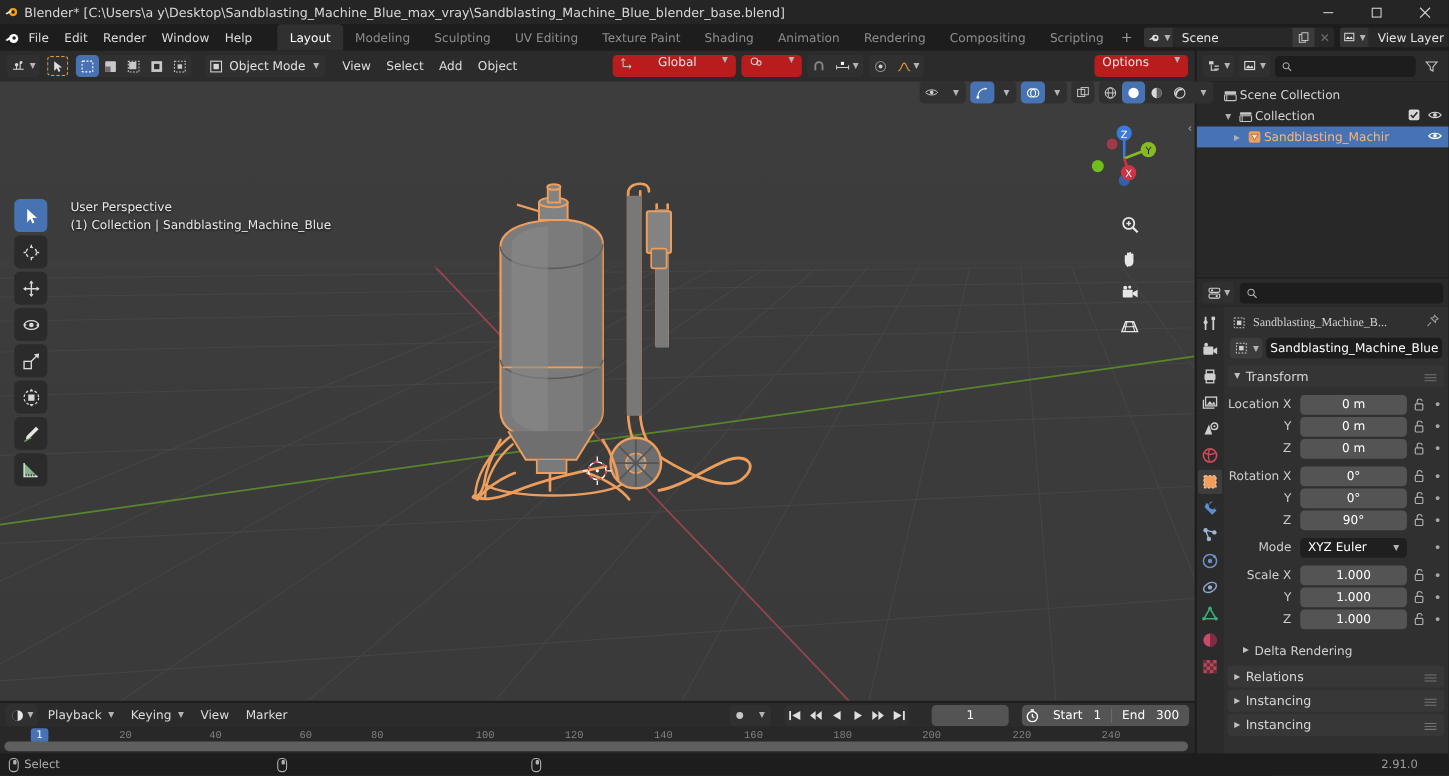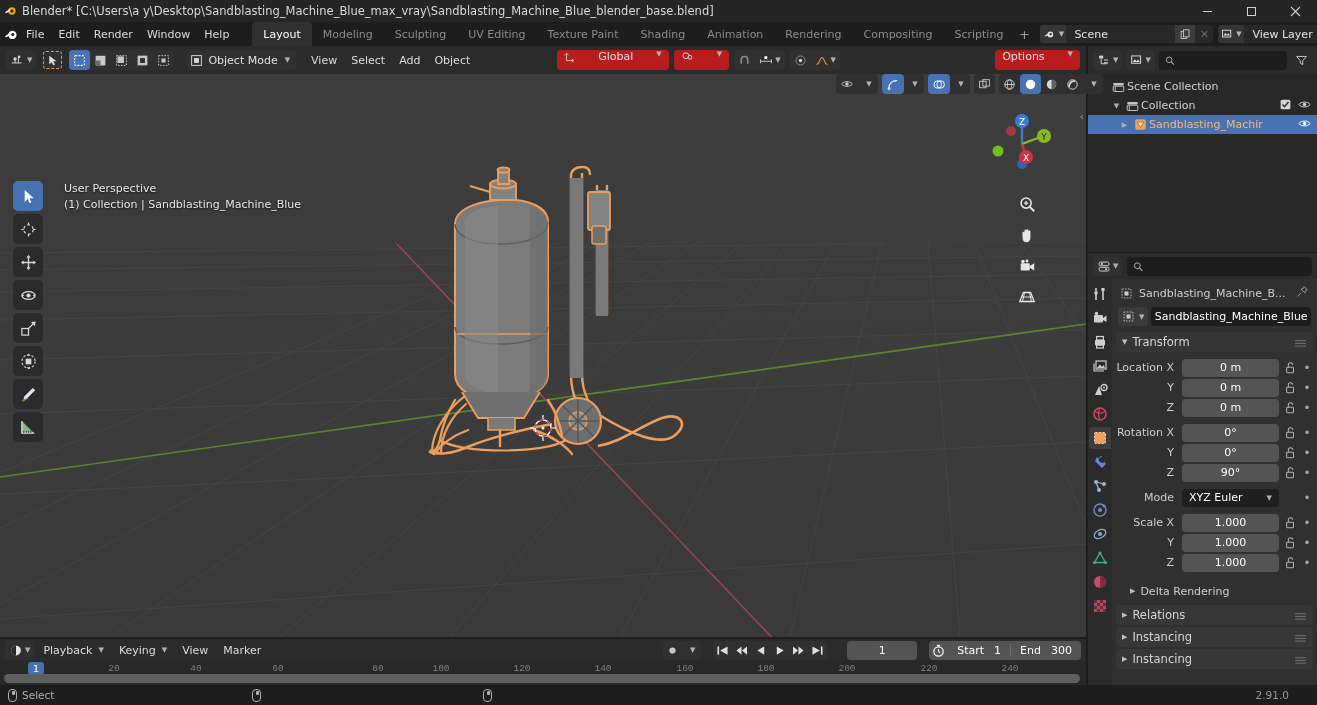--- a/index.html
+++ b/index.html
@@ -128,21 +128,21 @@
   .props-tabs {
     position:absolute; left:1088px; top:279px; width:24px; height:410px;
     background:#2b2b2b; display:flex; flex-direction:column; align-items:center; padding-top:4px; gap:2px;
   }
   .ptab { width:22px; height:22px; display:flex; align-items:center; justify-content:center; border-radius:3px 0 0 3px; }
   .ptab.active { background:#3d3d3d; }
   .props-body {
     position:absolute; left:1112px; top:279px; width:205px; height:410px;
     background:#303030; padding:4px 0 0 0; overflow:hidden;
   }
-  .breadcrumb { display:flex; align-items:center; gap:6px; height:20px; padding:0 8px; font-size:11px; color:#cfcfcf;}
+  .breadcrumb { display:flex; align-items:center; gap:6px; height:20px; padding:0 8px; font-size:11px; color:#cfcfcf;font-family:Liberation Serif, serif;}
   .id-row { display:flex; align-items:center; gap:3px; margin:4px 6px 6px 6px; height:19px; }
   .id-row .idsel { display:flex; align-items:center; gap:2px; background:#3c3c3c; border-radius:4px; height:19px; padding:0 4px; }
   .id-row .idfield { flex:1; background:#1d1d1d; border-radius:4px; height:19px; display:flex; align-items:center; justify-content:center; font-size:11px; color:#ffffff;}
   .panel-hdr {
     display:flex; align-items:center; gap:5px; height:20px; padding:0 6px;
     font-size:11.5px; color:#d6d6d6; background:#353535; border-radius:4px; margin:2px 4px;
   }
   .panel-hdr.closed { background:#373737; }
   .tri { font-size:7px; color:#c0c0c0; }
   .grip { margin-left:auto; width:13px; height:9px; opacity:.3; }
@@ -1193,21 +1193,21 @@
         <span>End</span>
         <span>300</span>
       </div>
     </div>
   </div>
 
   <div class="timeline">
     <div class="tl-tick" style="left:114px">20</div>
     <div class="tl-tick" style="left:196px">40</div>
     <div class="tl-tick" style="left:278px">60</div>
-    <div class="tl-tick" style="left:378px">80</div>
+    <div class="tl-tick" style="left:343px">80</div>
     <div class="tl-tick" style="left:441px">100</div>
     <div class="tl-tick" style="left:522px">120</div>
     <div class="tl-tick" style="left:603px">140</div>
     <div class="tl-tick" style="left:685px">160</div>
     <div class="tl-tick" style="left:766px">180</div>
     <div class="tl-tick" style="left:847px">200</div>
     <div class="tl-tick" style="left:929px">220</div>
     <div class="tl-tick" style="left:1010px">240</div>
     <div class="tl-playhead" style="left:28px">1</div>
     <div class="tl-scroll"></div>

